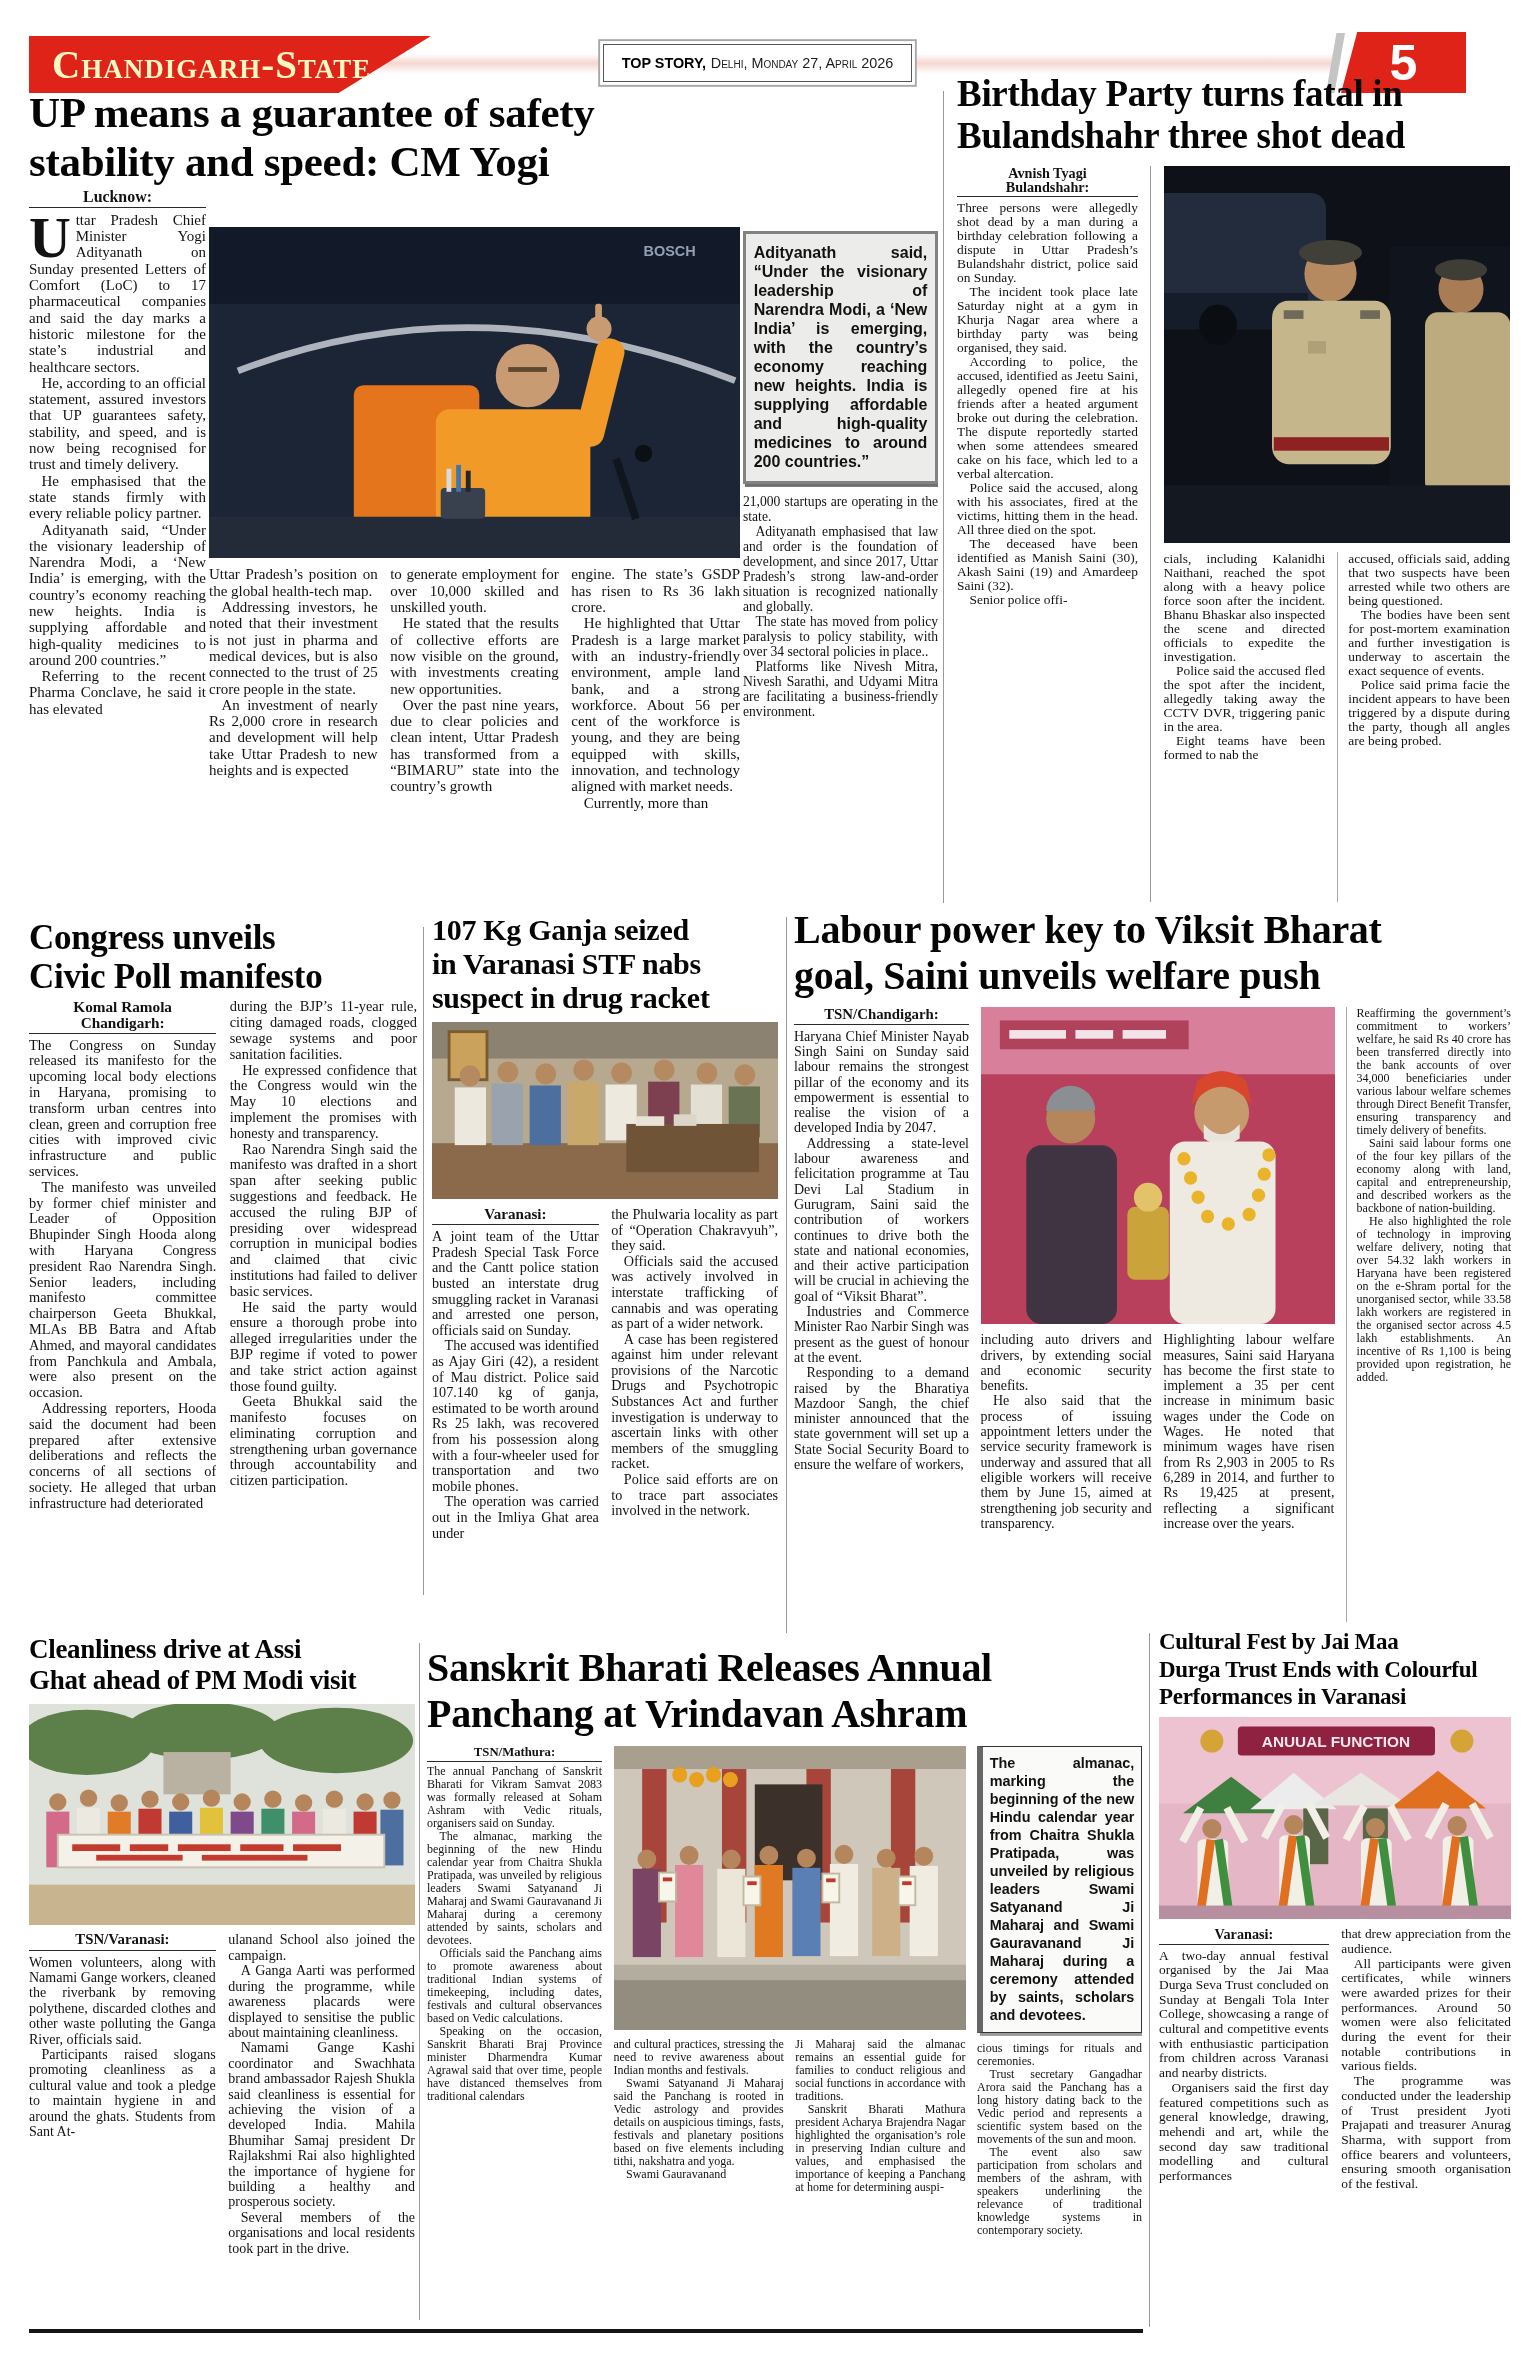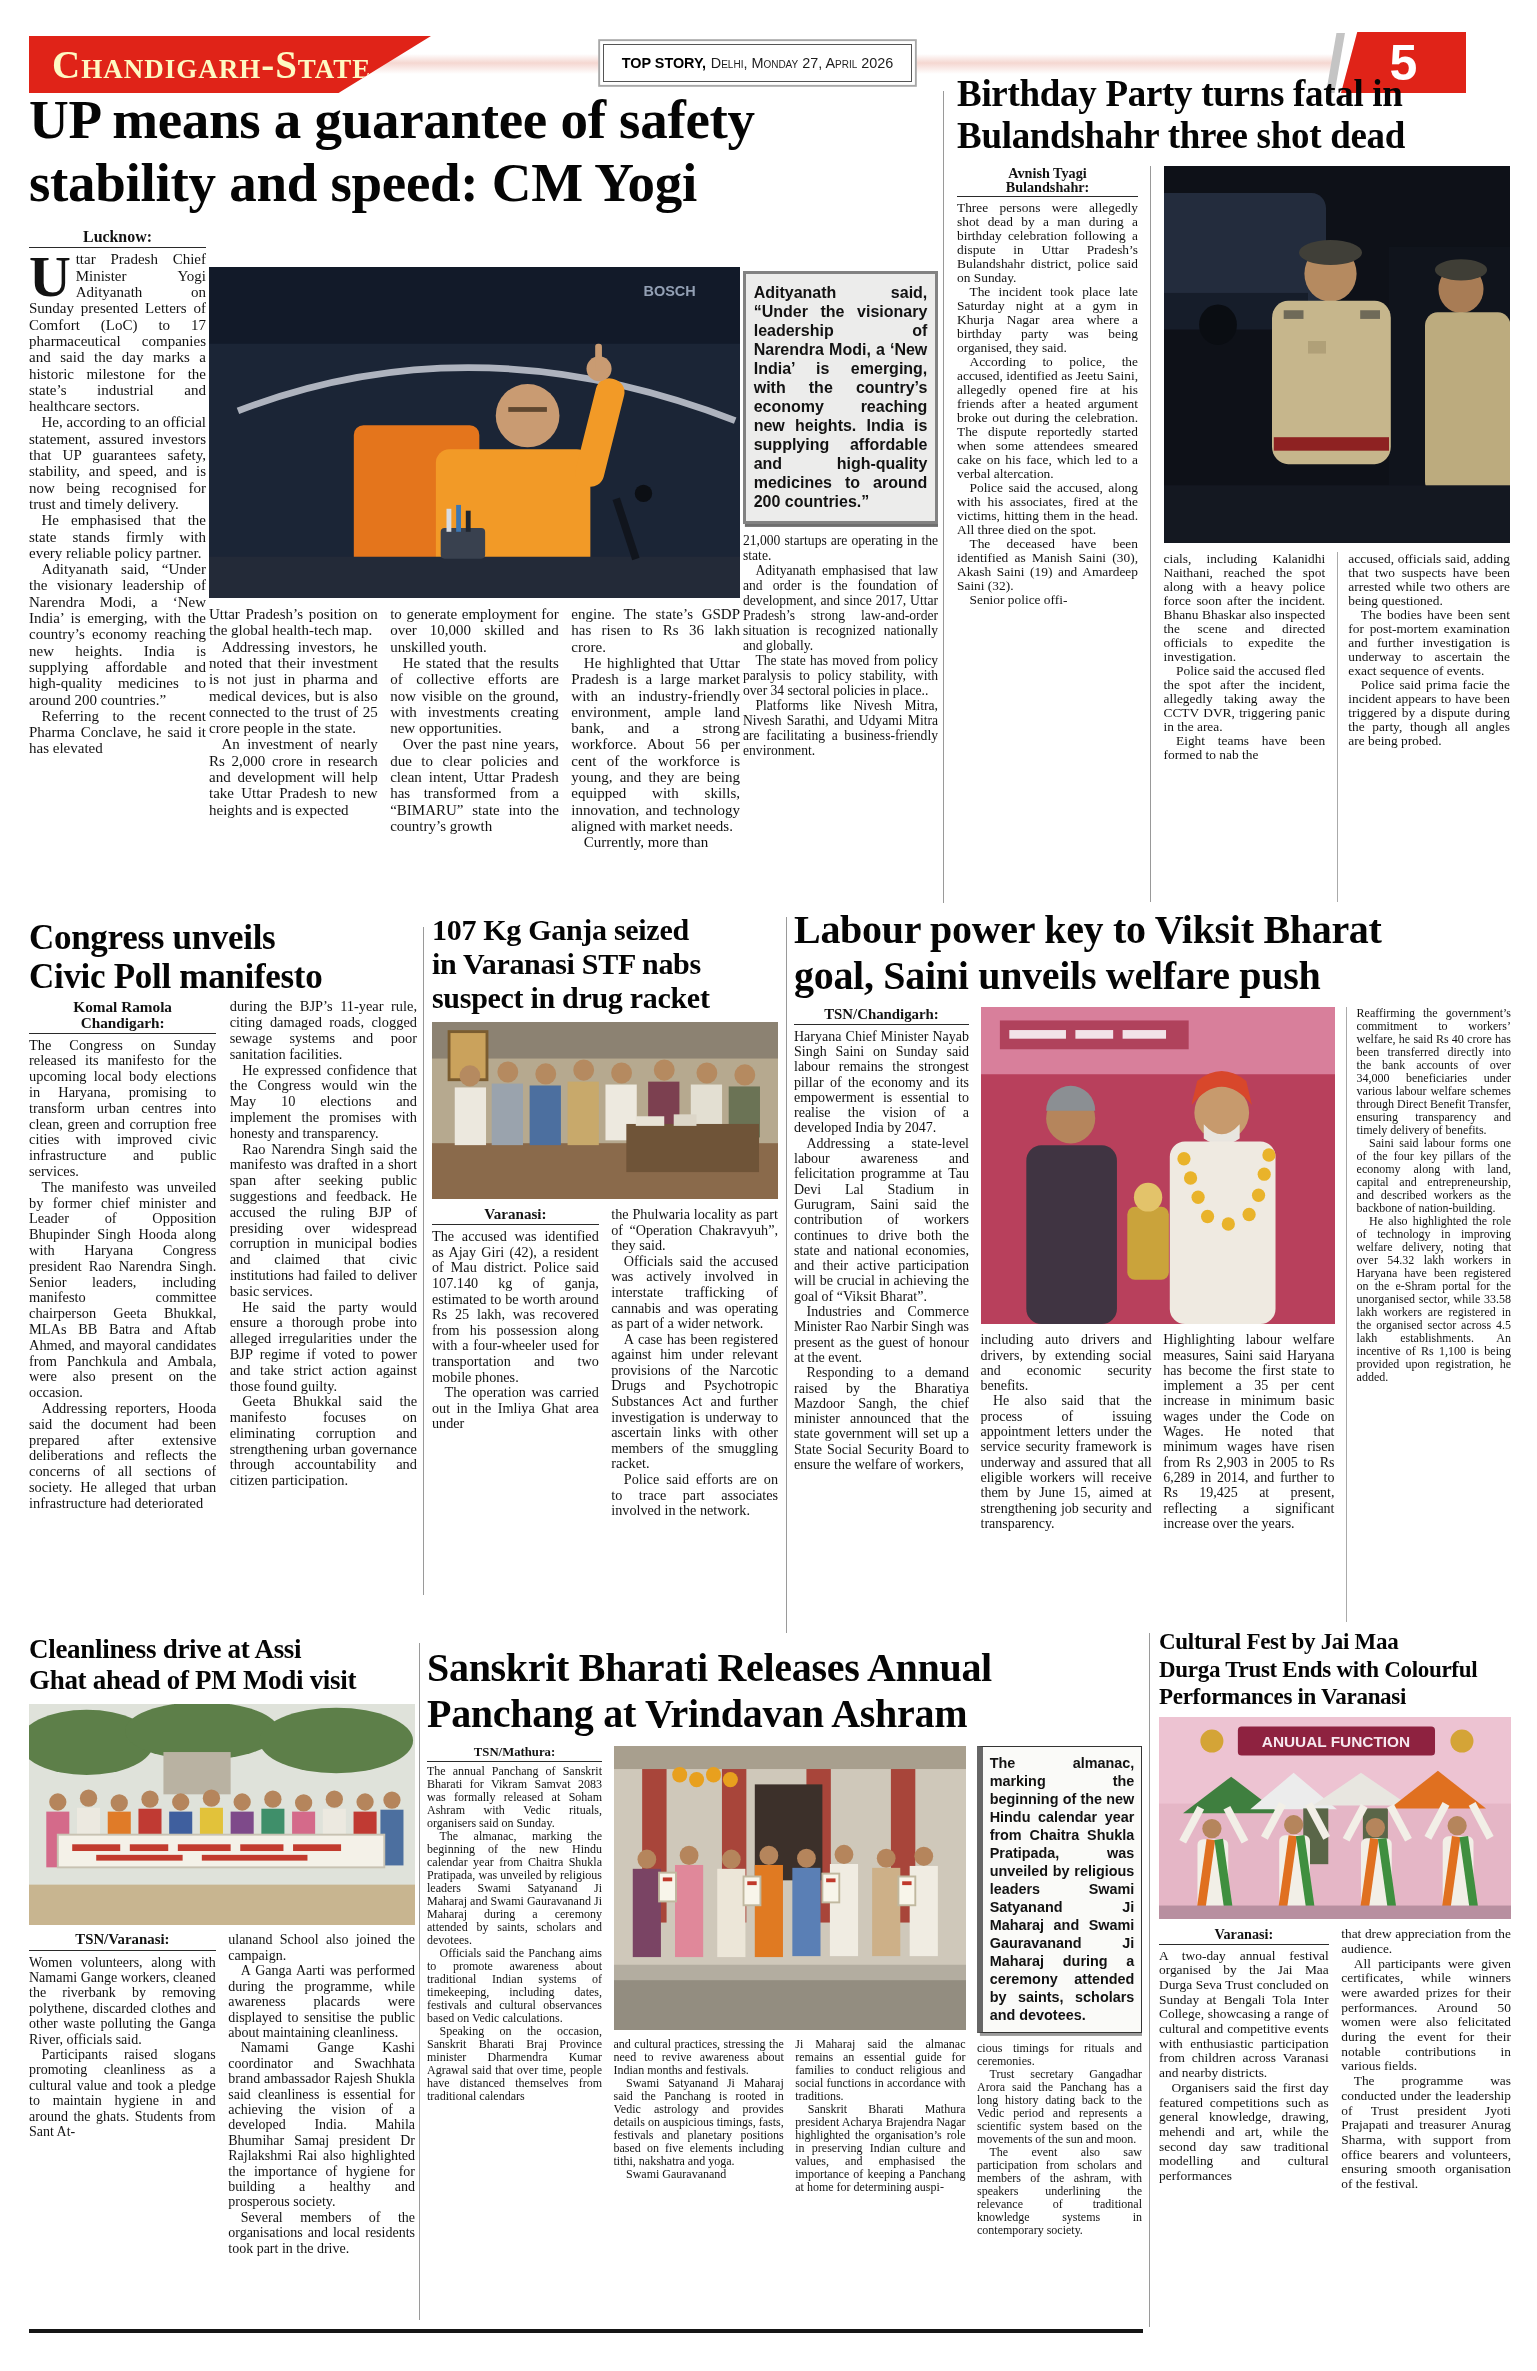--- a/index.html
+++ b/index.html
@@ -24,21 +24,21 @@
   .mh-strip{position:absolute;left:336px;top:54px;width:999px;height:20px;background:linear-gradient(to bottom,#fff,#f5d7d1 45%,#fff)}
   .mh-section{position:absolute;left:29px;top:36px;width:402px;height:57px;background:#e02318;clip-path:polygon(0 0,100% 0,77% 100%,0 100%);display:flex;align-items:center;padding-left:23px;color:#fef9c3;font-variant:small-caps;font-weight:bold;font-size:39px;letter-spacing:1px}
   .mh-datebox{position:absolute;left:603px;top:44px;width:309px;height:38px;background:#fff;border:1px solid #555;box-shadow:0 0 0 2.9px #fff,0 0 0 4.8px #a8a8a8;display:flex;align-items:center;justify-content:center;gap:4.8px;font-family:"Liberation Sans",sans-serif;font-size:14.4px;white-space:nowrap}
   .mh-label{font-weight:bold;color:#000}
   .mh-date{font-variant:small-caps;color:#1d1d1d}
   .mh-sliver{position:absolute;left:1326px;top:33px;width:19px;height:60px;background:#c4c4c4;clip-path:polygon(55% 0,100% 0,45% 100%,0 100%)}
   .mh-page{position:absolute;left:1341px;top:32px;width:125px;height:61px;background:#e02318;clip-path:polygon(13% 0,100% 0,100% 100%,0 100%);display:flex;align-items:center;justify-content:center;color:#fff;font-family:"Liberation Sans",sans-serif;font-weight:bold;font-size:50px}
 
   
   .a-yogi{left:29px;top:88px;width:909px;height:817px;font-size:15px;line-height:16.3px}
-  .hl-yogi{font-size:55px;line-height:1.15;margin-bottom:14px}
+  .hl-yogi{font-size:43px;line-height:1.15;margin-bottom:2px}
   .a-yogi .body{display:flex;gap:3px;height:671px}
   .a-yogi .c1{width:177px;flex:none}
   .a-yogi .mid{width:531px;flex:none;display:flex;flex-direction:column}
   .ph-yogi{height:331px;margin-top:38px;margin-bottom:8.6px}
   .a-yogi .mcols{flex:1;gap:12.5px;overflow:hidden}
   .a-yogi .c5{flex:1;font-size:13.6px;line-height:15px}
   .quotebox{background:#ececeb;border:3.8px solid #828282;box-shadow:1.9px 2.9px 0 #6e6e6e;padding:9.6px 7.7px;margin:42px 0 9.6px;font-family:"Liberation Sans",sans-serif;font-weight:bold;font-size:16px;line-height:19px}
   .quotebox p{text-indent:0}
 
   
@@ -300,20 +300,21 @@
         <rect x="273" y="65" width="33" height="53" fill="#e3dfd2"></rect>
         <rect x="313" y="67" width="33" height="53" fill="#6b7355"></rect>
         <rect x="205" y="106" width="140" height="50" fill="#6f5438"></rect>
         <rect x="215" y="98" width="30" height="10" fill="#e8e3d6"></rect>
         <rect x="255" y="96" width="24" height="12" fill="#dcd6c8"></rect>
       </svg>
     </figure>
     <div class="body">
       <div class="col">
         <div class="byhead">Varanasi:</div>
+        <p>A joint team of the Uttar Pradesh Special Task Force and the Cantt police station busted an interstate drug smuggling racket in Varanasi and arrested one person, officials said on Sunday.</p>
         <p>The accused was identified as Ajay Giri (42), a resident of Mau district. Police said 107.140 kg of ganja, estimated to be worth around Rs 25 lakh, was recovered from his possession along with a four-wheeler used for transportation and two mobile phones.</p>
         <p>The operation was carried out in the Imliya Ghat area under</p>
       </div>
       <div class="col">
         <p>the Phulwaria locality as part of “Operation Chakravyuh”, they said.</p>
         <p>Officials said the accused was actively involved in interstate trafficking of cannabis and was operating as part of a wider network.</p>
         <p>A case has been registered against him under relevant provisions of the Narcotic Drugs and Psychotropic Substances Act and further investigation is underway to ascertain links with other members of the smuggling racket.</p>
         <p>Police said efforts are on to trace part associates involved in the network.</p>
       </div>
     </div>

